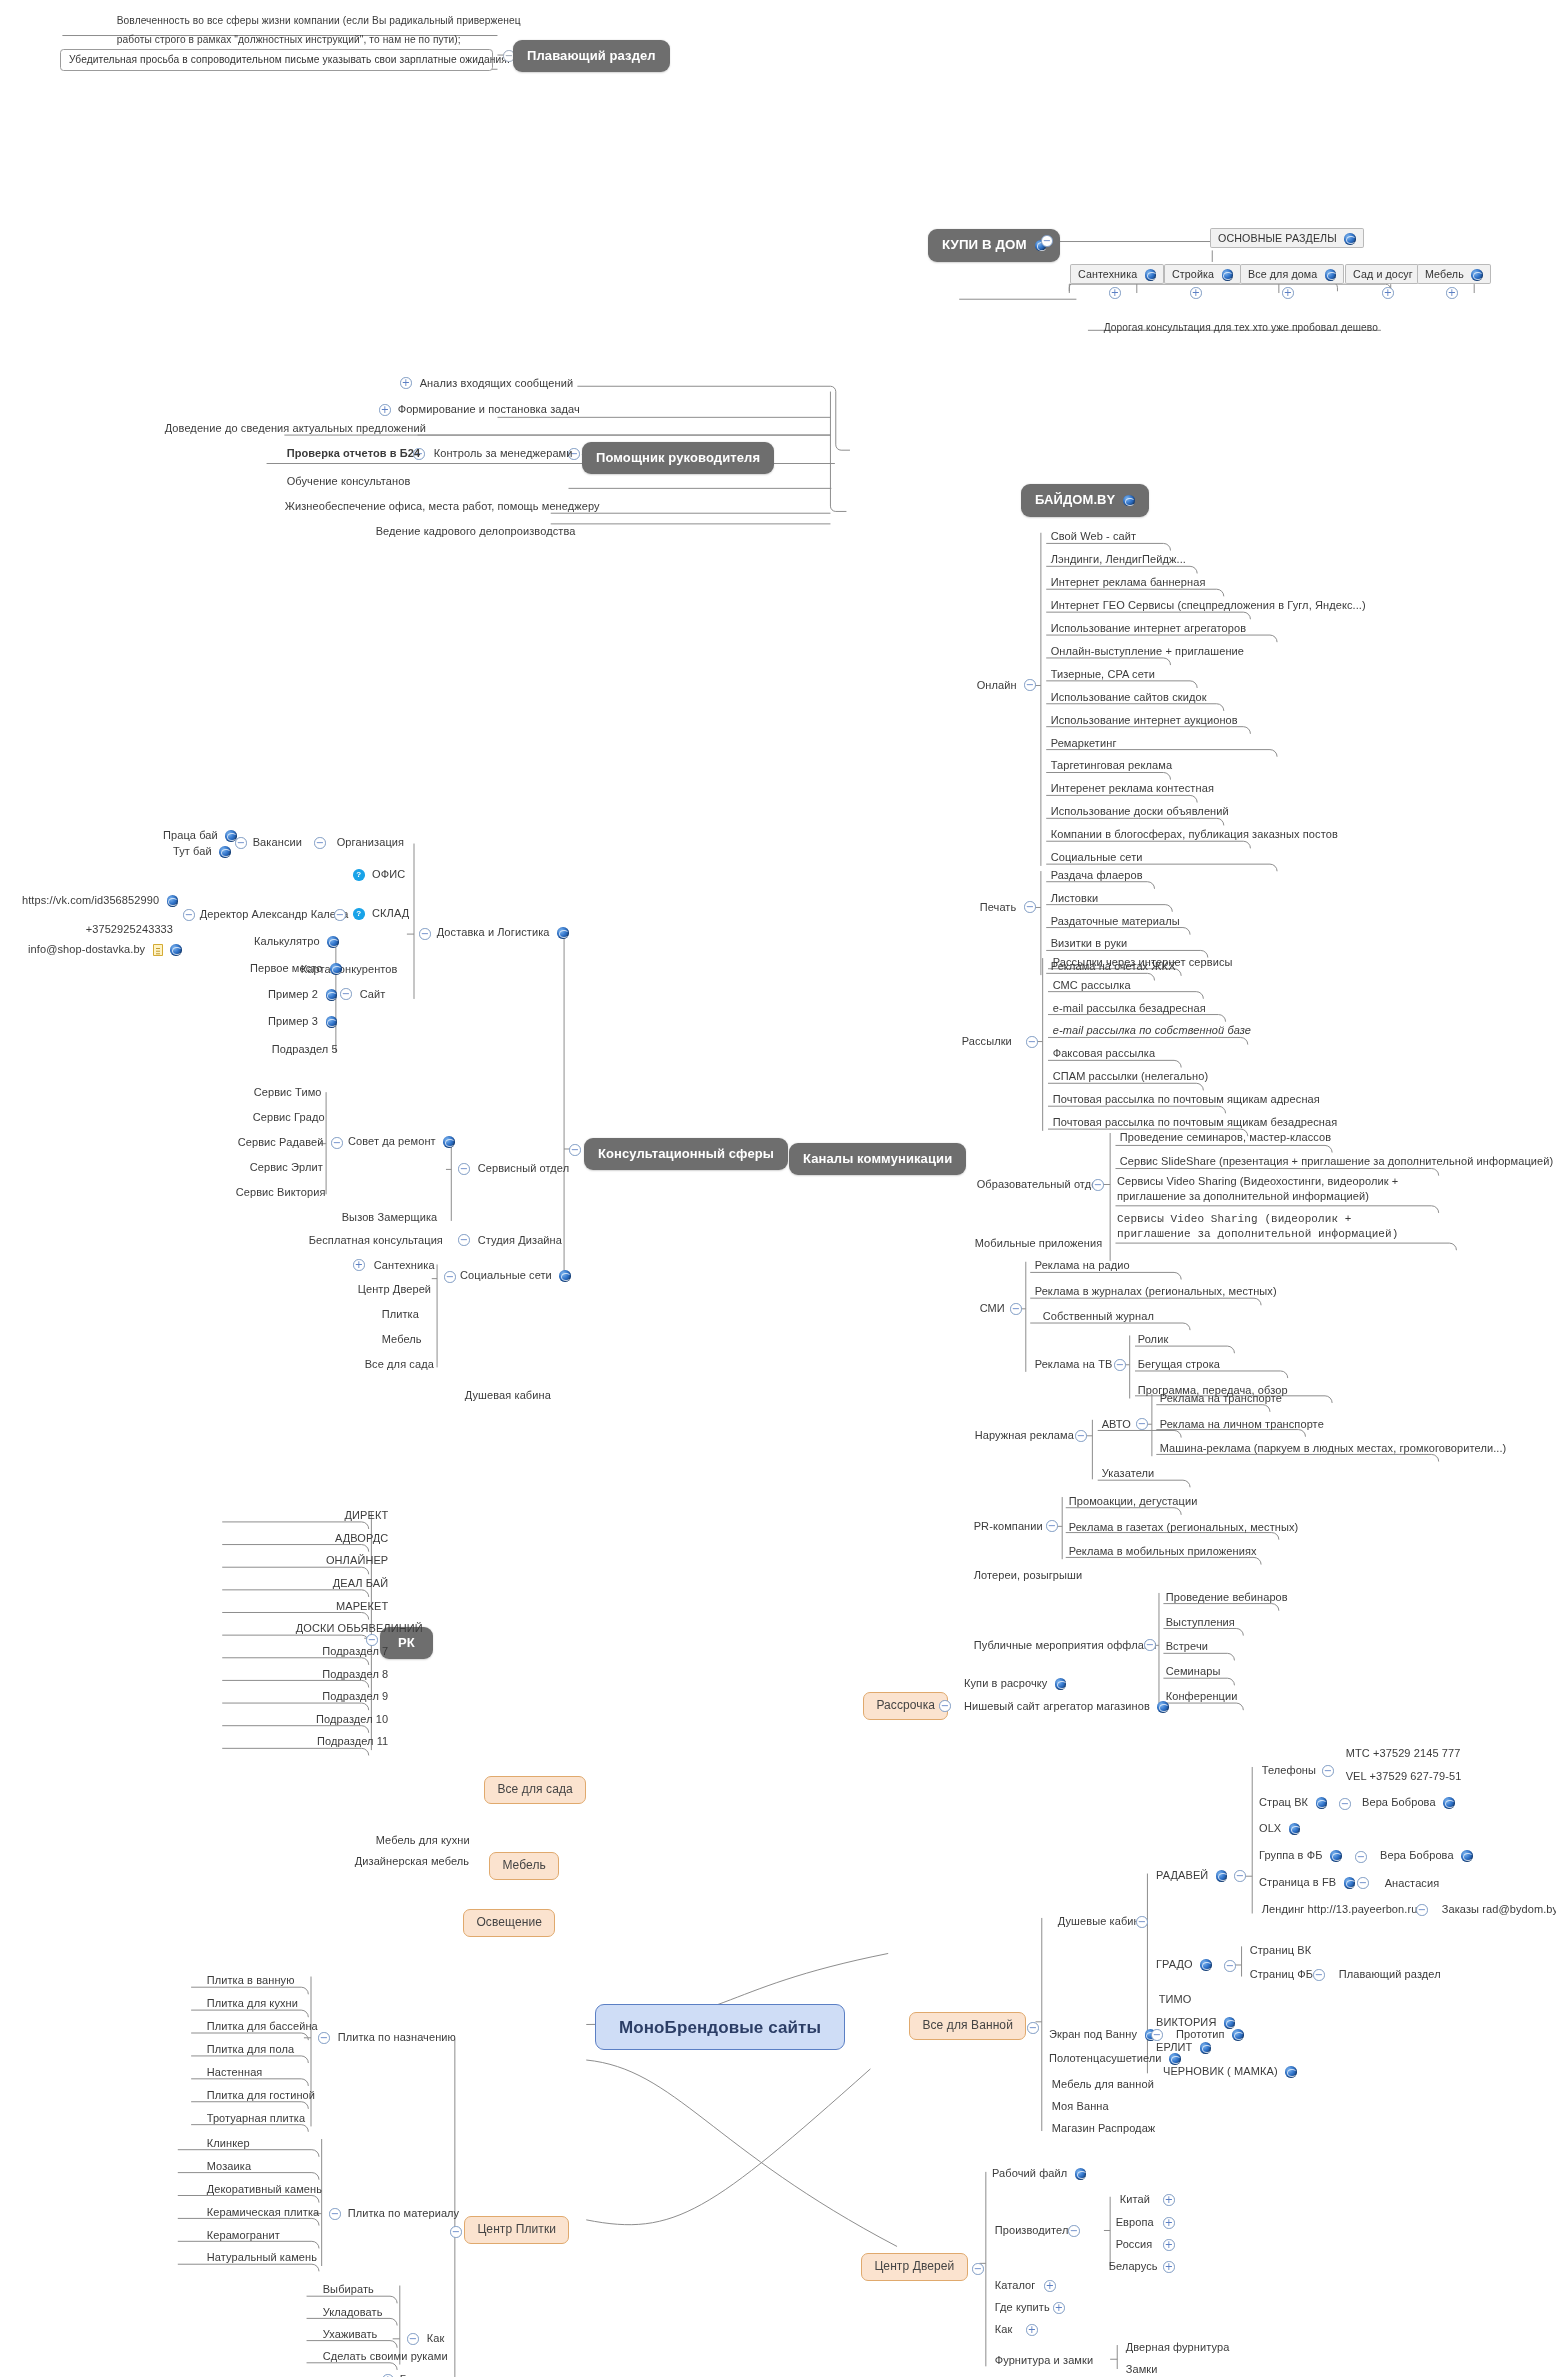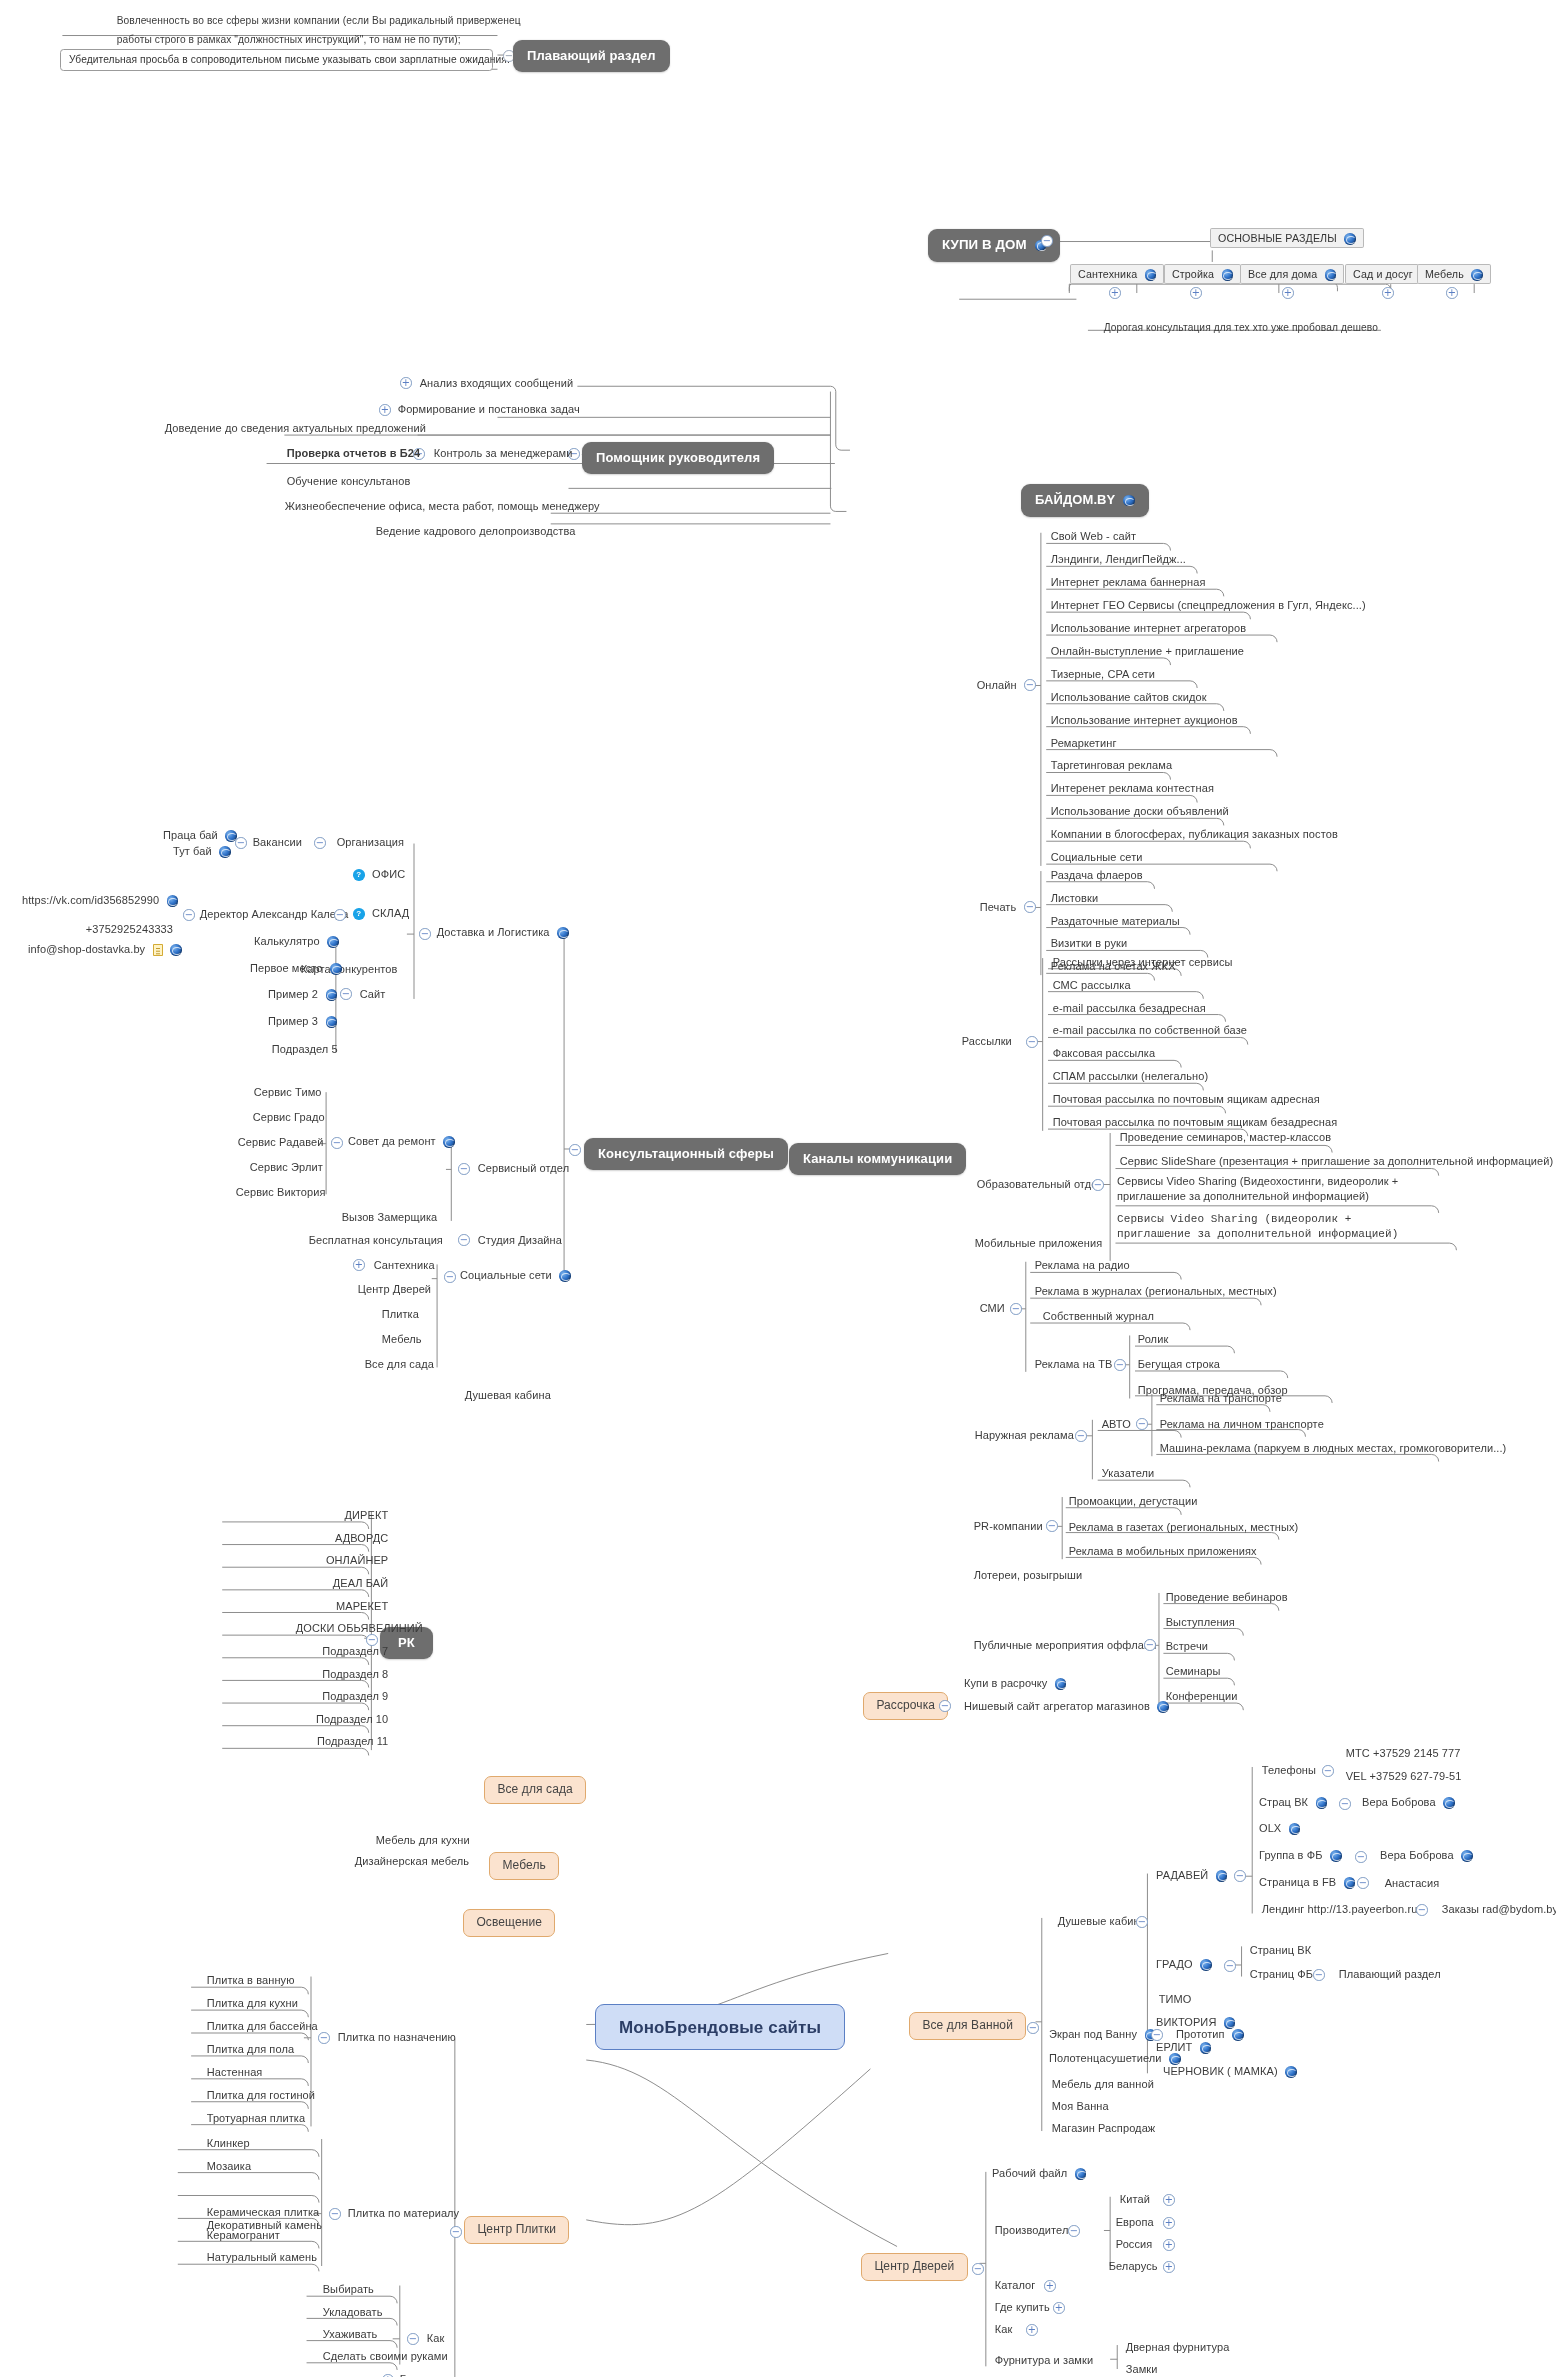--- a/index.html
+++ b/index.html
@@ -381,21 +381,21 @@
       <div class="node plain" style="left: 1048px; top: 936px;">Визитки в руки</div>
       <div class="node plain" style="left: 1048px; top: 959px;">Реклама на счетах ЖКХ</div>
     </div>
 
   <div class="node plain" style="left:959px; top:1034px;">Рассылки</div>
   <div class="tog" style="left:1026px; top:1036px;">−</div>
   <div id="mailing-items">
       <div class="node plain" style="left: 1050px; top: 955px;">Рассылки через интернет сервисы</div>
       <div class="node plain" style="left: 1050px; top: 978px;">СМС рассылка</div>
       <div class="node plain" style="left: 1050px; top: 1001px;">e-mail рассылка безадресная</div>
-      <div class="node plain" style="left: 1050px; top: 1023px;">e-mail рассылка по собственной базе</div>
+      <div class="node plain" style="left: 1050px; top: 1023px; font-style: italic;">e-mail рассылка по собственной базе</div>
       <div class="node plain" style="left: 1050px; top: 1046px;">Факсовая рассылка</div>
       <div class="node plain" style="left: 1050px; top: 1069px;">СПАМ рассылки (нелегально)</div>
       <div class="node plain" style="left: 1050px; top: 1092px;">Почтовая рассылка по почтовым ящикам адресная</div>
       <div class="node plain" style="left: 1050px; top: 1115px;">Почтовая рассылка по почтовым ящикам безадресная</div>
     </div>
 
   <div class="node plain" style="left:974px; top:1177px;">Образовательный отдел</div>
   <div class="tog" style="left:1092px; top:1179px;">−</div>
   <div class="node plain" style="left:1117px; top:1130px; white-space:nowrap;">Проведение семинаров, мастер-классов</div>
   <div class="node plain" style="left:1117px; top:1154px;">Сервис SlideShare (презентация + приглашение за дополнительной информацией)</div>
@@ -682,21 +682,21 @@
       <div class="node plain" style="left: 204px; top: 2065px;">Настенная</div>
       <div class="node plain" style="left: 204px; top: 2088px;">Плитка для гостиной</div>
       <div class="node plain" style="left: 204px; top: 2111px;">Тротуарная плитка</div>
     </div>
 
   <div class="node plain" style="left:345px; top:2206px;">Плитка по материалу</div>
   <div class="tog" style="left:329px; top:2208px;">−</div>
   <div id="tile-group-1">
       <div class="node plain" style="left: 204px; top: 2136px;">Клинкер</div>
       <div class="node plain" style="left: 204px; top: 2159px;">Мозаика</div>
-      <div class="node plain" style="left: 204px; top: 2182px; margin-top: 36px;">Декоративный камень</div>
+      <div class="node plain" style="left: 204px; top: 2182px;">Декоративный камень</div>
       <div class="node plain" style="left: 204px; top: 2205px;">Керамическая плитка</div>
       <div class="node plain" style="left: 204px; top: 2228px;">Керамогранит</div>
       <div class="node plain" style="left: 204px; top: 2250px;">Натуральный камень</div>
     </div>
 
   <div class="node plain" style="left:424px; top:2331px;">Как</div>
   <div class="tog" style="left:407px; top:2333px;">−</div>
   <div id="tile-group-2">
       <div class="node plain" style="left: 320px; top: 2282px;">Выбирать</div>
       <div class="node plain" style="left: 320px; top: 2305px;">Укладовать</div>

